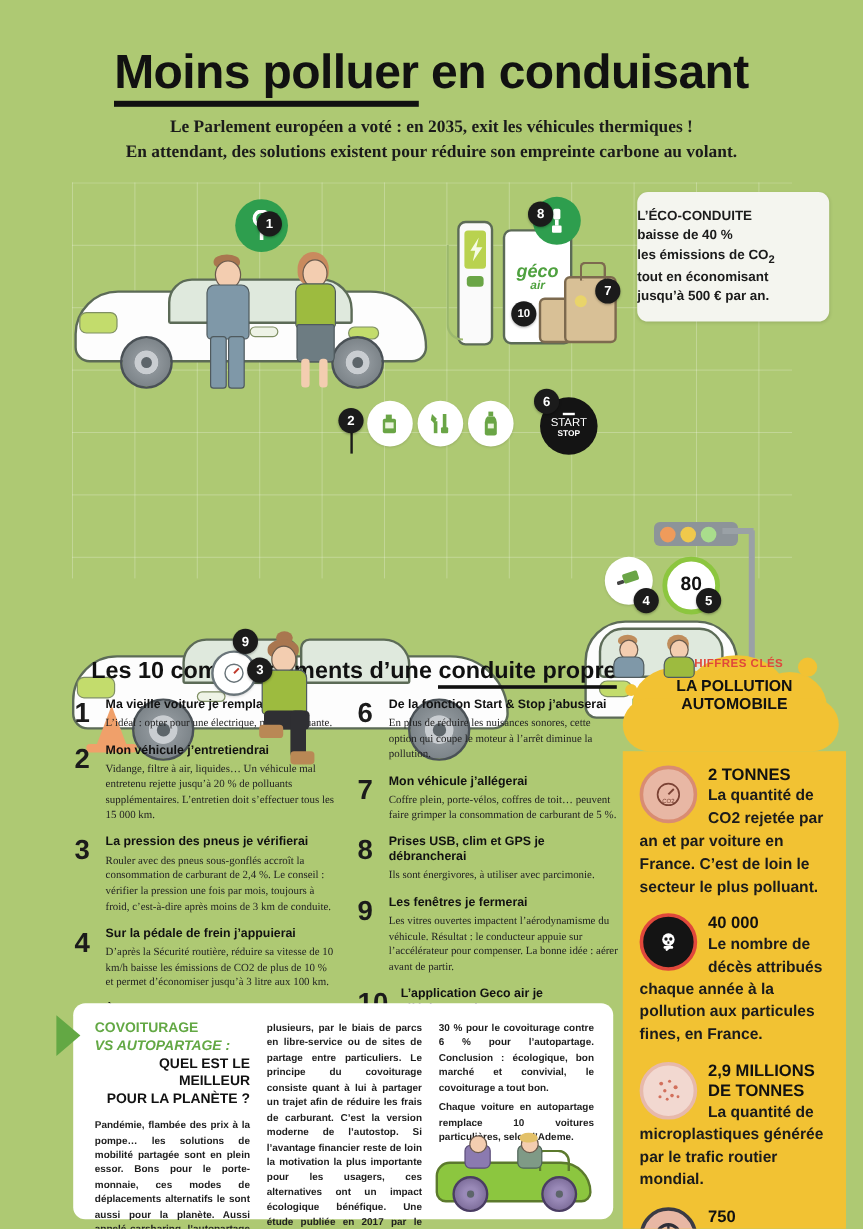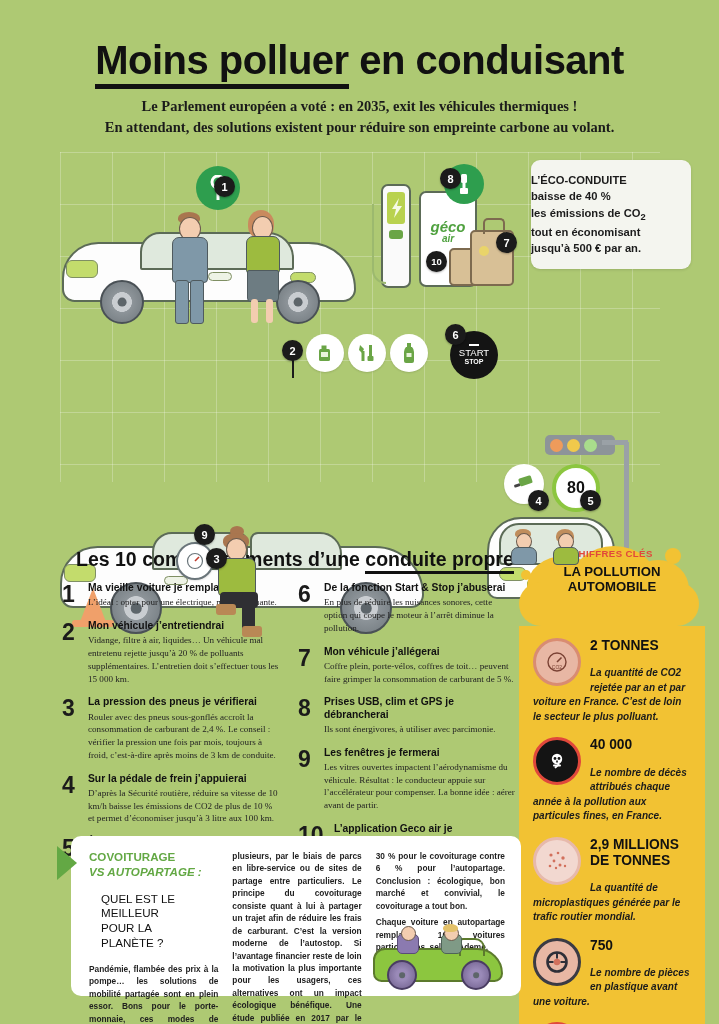--- a/index.html
+++ b/index.html
@@ -137,38 +137,38 @@
   }
   .kf-eyebrow{font-size:9.6px;font-weight:bold;color:#e0483b;letter-spacing:.4px;margin:0;}
   .kf-title{font-size:13.2px;font-weight:bold;color:#111;line-height:1.15;margin:5px 0 0 0;}
   .kf-body{background:#f2c233;padding:12px 14px 14px;}
   .fig{margin-bottom:13px;position:relative;}
   .fig .medal{
     width:42px;height:42px;border-radius:50%;float:left;margin:0 9px 2px 0;
     display:flex;align-items:center;justify-content:center;
   }
   .fig-num{font-size:13.8px;font-weight:bold;color:#111;line-height:1.18;margin:0;}
-  .fig-txt{font-size:10px;font-weight:bold;color:#1b1b1b;line-height:1.45;margin:12px 0 0 0;font-style:italic;}
+  .fig-txt{font-size:13px;font-weight:bold;color:#1b1b1b;line-height:1.45;margin:0 0 0 0;}
   .fig:after{content:"";display:block;clear:both;}
 
   
   .cov{
-    position:absolute;left:71px;top:836px;width:450px;height:160px;
+    position:absolute;left:61px;top:836px;width:450px;height:180px;
     background:#fff;border-radius:10px;
   }
   .cov-arrow{
     position:absolute;left:-14px;top:10px;width:0;height:0;
     border-top:17px solid transparent;border-bottom:17px solid transparent;
     border-left:20px solid #63a844;
   }
   .cov-inner{display:flex;gap:14px;padding:14px 16px 10px 18px;}
   .cov-c{width:133px;}
   .cov-h1{font-size:11.6px;font-weight:bold;color:#63a844;line-height:1.28;margin:0;}
   .cov-h1 .it{font-style:italic;}
-  .cov-h2{font-size:11.6px;font-weight:normal;color:#111;line-height:1.28;margin:12px;}
+  .cov-h2{font-size:11.6px;font-weight:bold;color:#111;line-height:1.28;margin:0;text-align:right;}
   .cov-p{font-size:8.3px;font-weight:bold;line-height:1.5;color:#1e1e1e;margin:7px 0 0 0;text-align:justify;}
   .cov-p.nogap{margin-top:0;}
   .cov-car{position:absolute;right:18px;bottom:6px;}
 </style>
 </head>
 <body>
 
 <div class="page">
 
   <div class="header">

